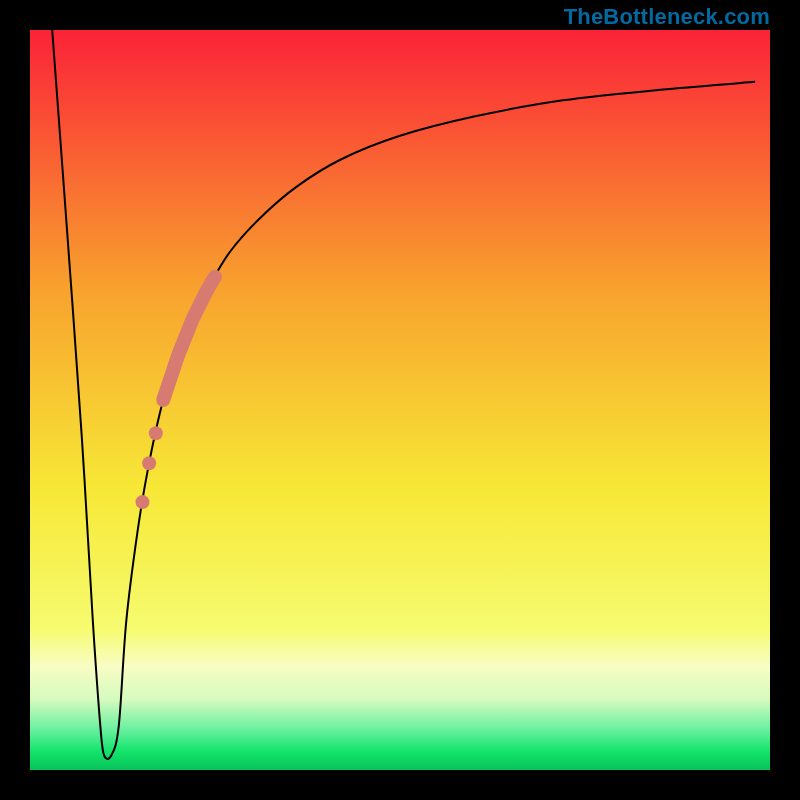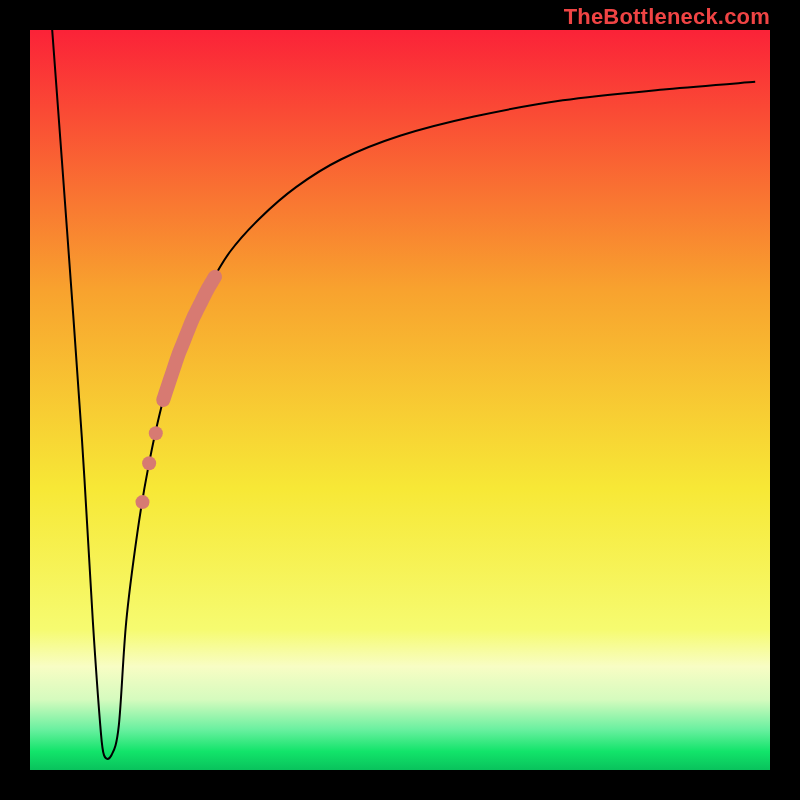--- a/index.html
+++ b/index.html
@@ -25,21 +25,21 @@
     width: 740px;
     height: 740px;
   }
   .watermark {
     position: absolute;
     top: 4px;
     right: 30px;
     font-family: Arial, Helvetica, sans-serif;
     font-size: 22px;
     font-weight: 600;
-    color: #ef4444;
+    color: #0369a1;
     letter-spacing: 0.2px;
   }
 </style>
 </head>
 <body>
 
 <div class="frame">
   <div class="watermark">TheBottleneck.com</div>
   <div class="plot">
     <svg width="740" height="740" viewBox="0 0 740 740" preserveAspectRatio="none">

